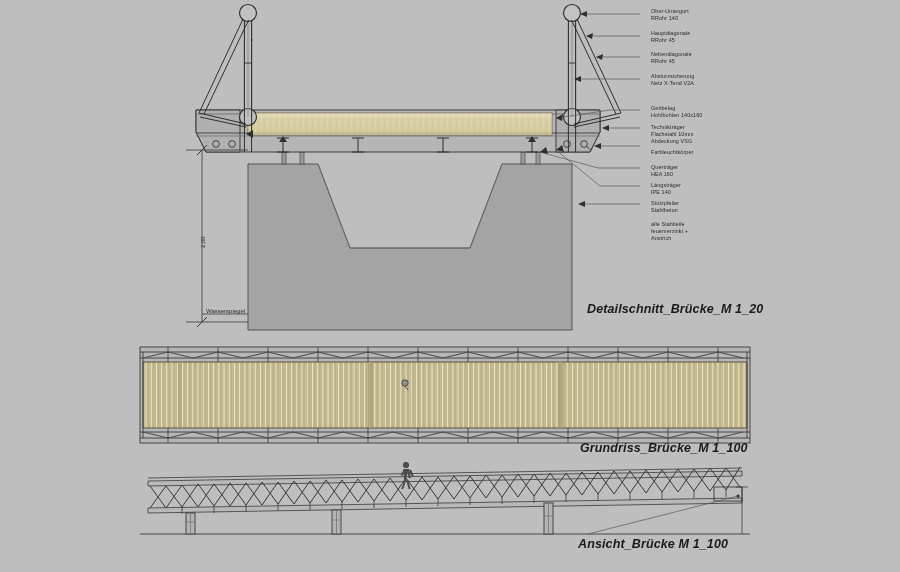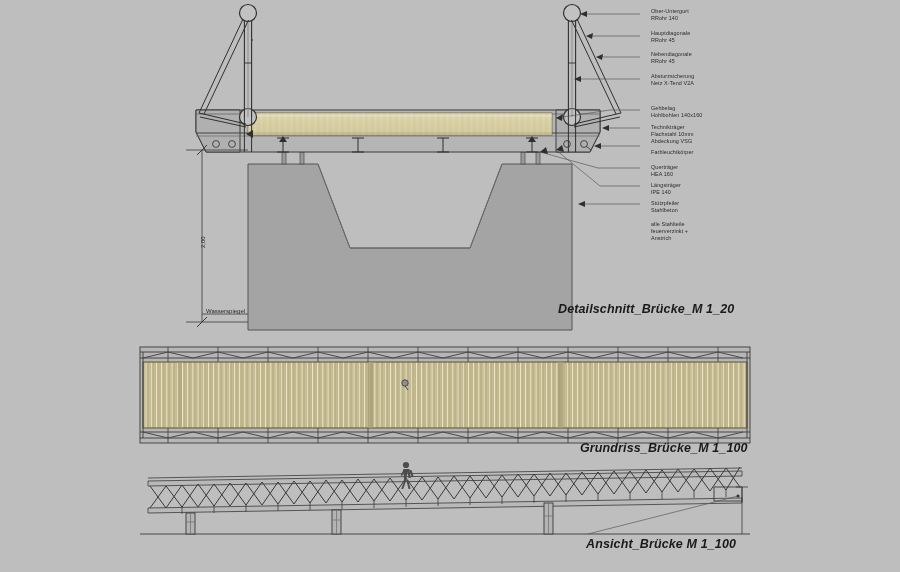--- a/index.html
+++ b/index.html
@@ -426,17 +426,17 @@
   <div class="ann" style="left:651px;top:200px;">Stützpfeiler</div>
   <div class="ann" style="left:651px;top:207px;">Stahlbeton</div>
 
   <div class="ann" style="left:651px;top:221px;">alle Stahlteile</div>
   <div class="ann" style="left:651px;top:228px;">feuerverzinkt +</div>
   <div class="ann" style="left:651px;top:235px;">Anstrich</div>
 
   <div class="dimtext vert" style="left:200px;top:248px;">2,00</div>
   <div class="dimtext" style="left:206px;top:308px;">Wasserspiegel</div>
 
-  <div class="title" style="left:558px;top:302px;">Detailschnitt_Brücke_M 1_20</div>
+  <div class="title" style="left:587px;top:302px;">Detailschnitt_Brücke_M 1_20</div>
   <div class="title" style="left:561px;top:441px;margin-left:19px;">Grundriss_Brücke_M 1_100</div>
-  <div class="title" style="left:578px;top:537px;margin-left:8px;">Ansicht_Brücke M 1_100</div>
+  <div class="title" style="left:578px;top:537px;">Ansicht_Brücke M 1_100</div>
 
 </div>
 
 </body></html>

